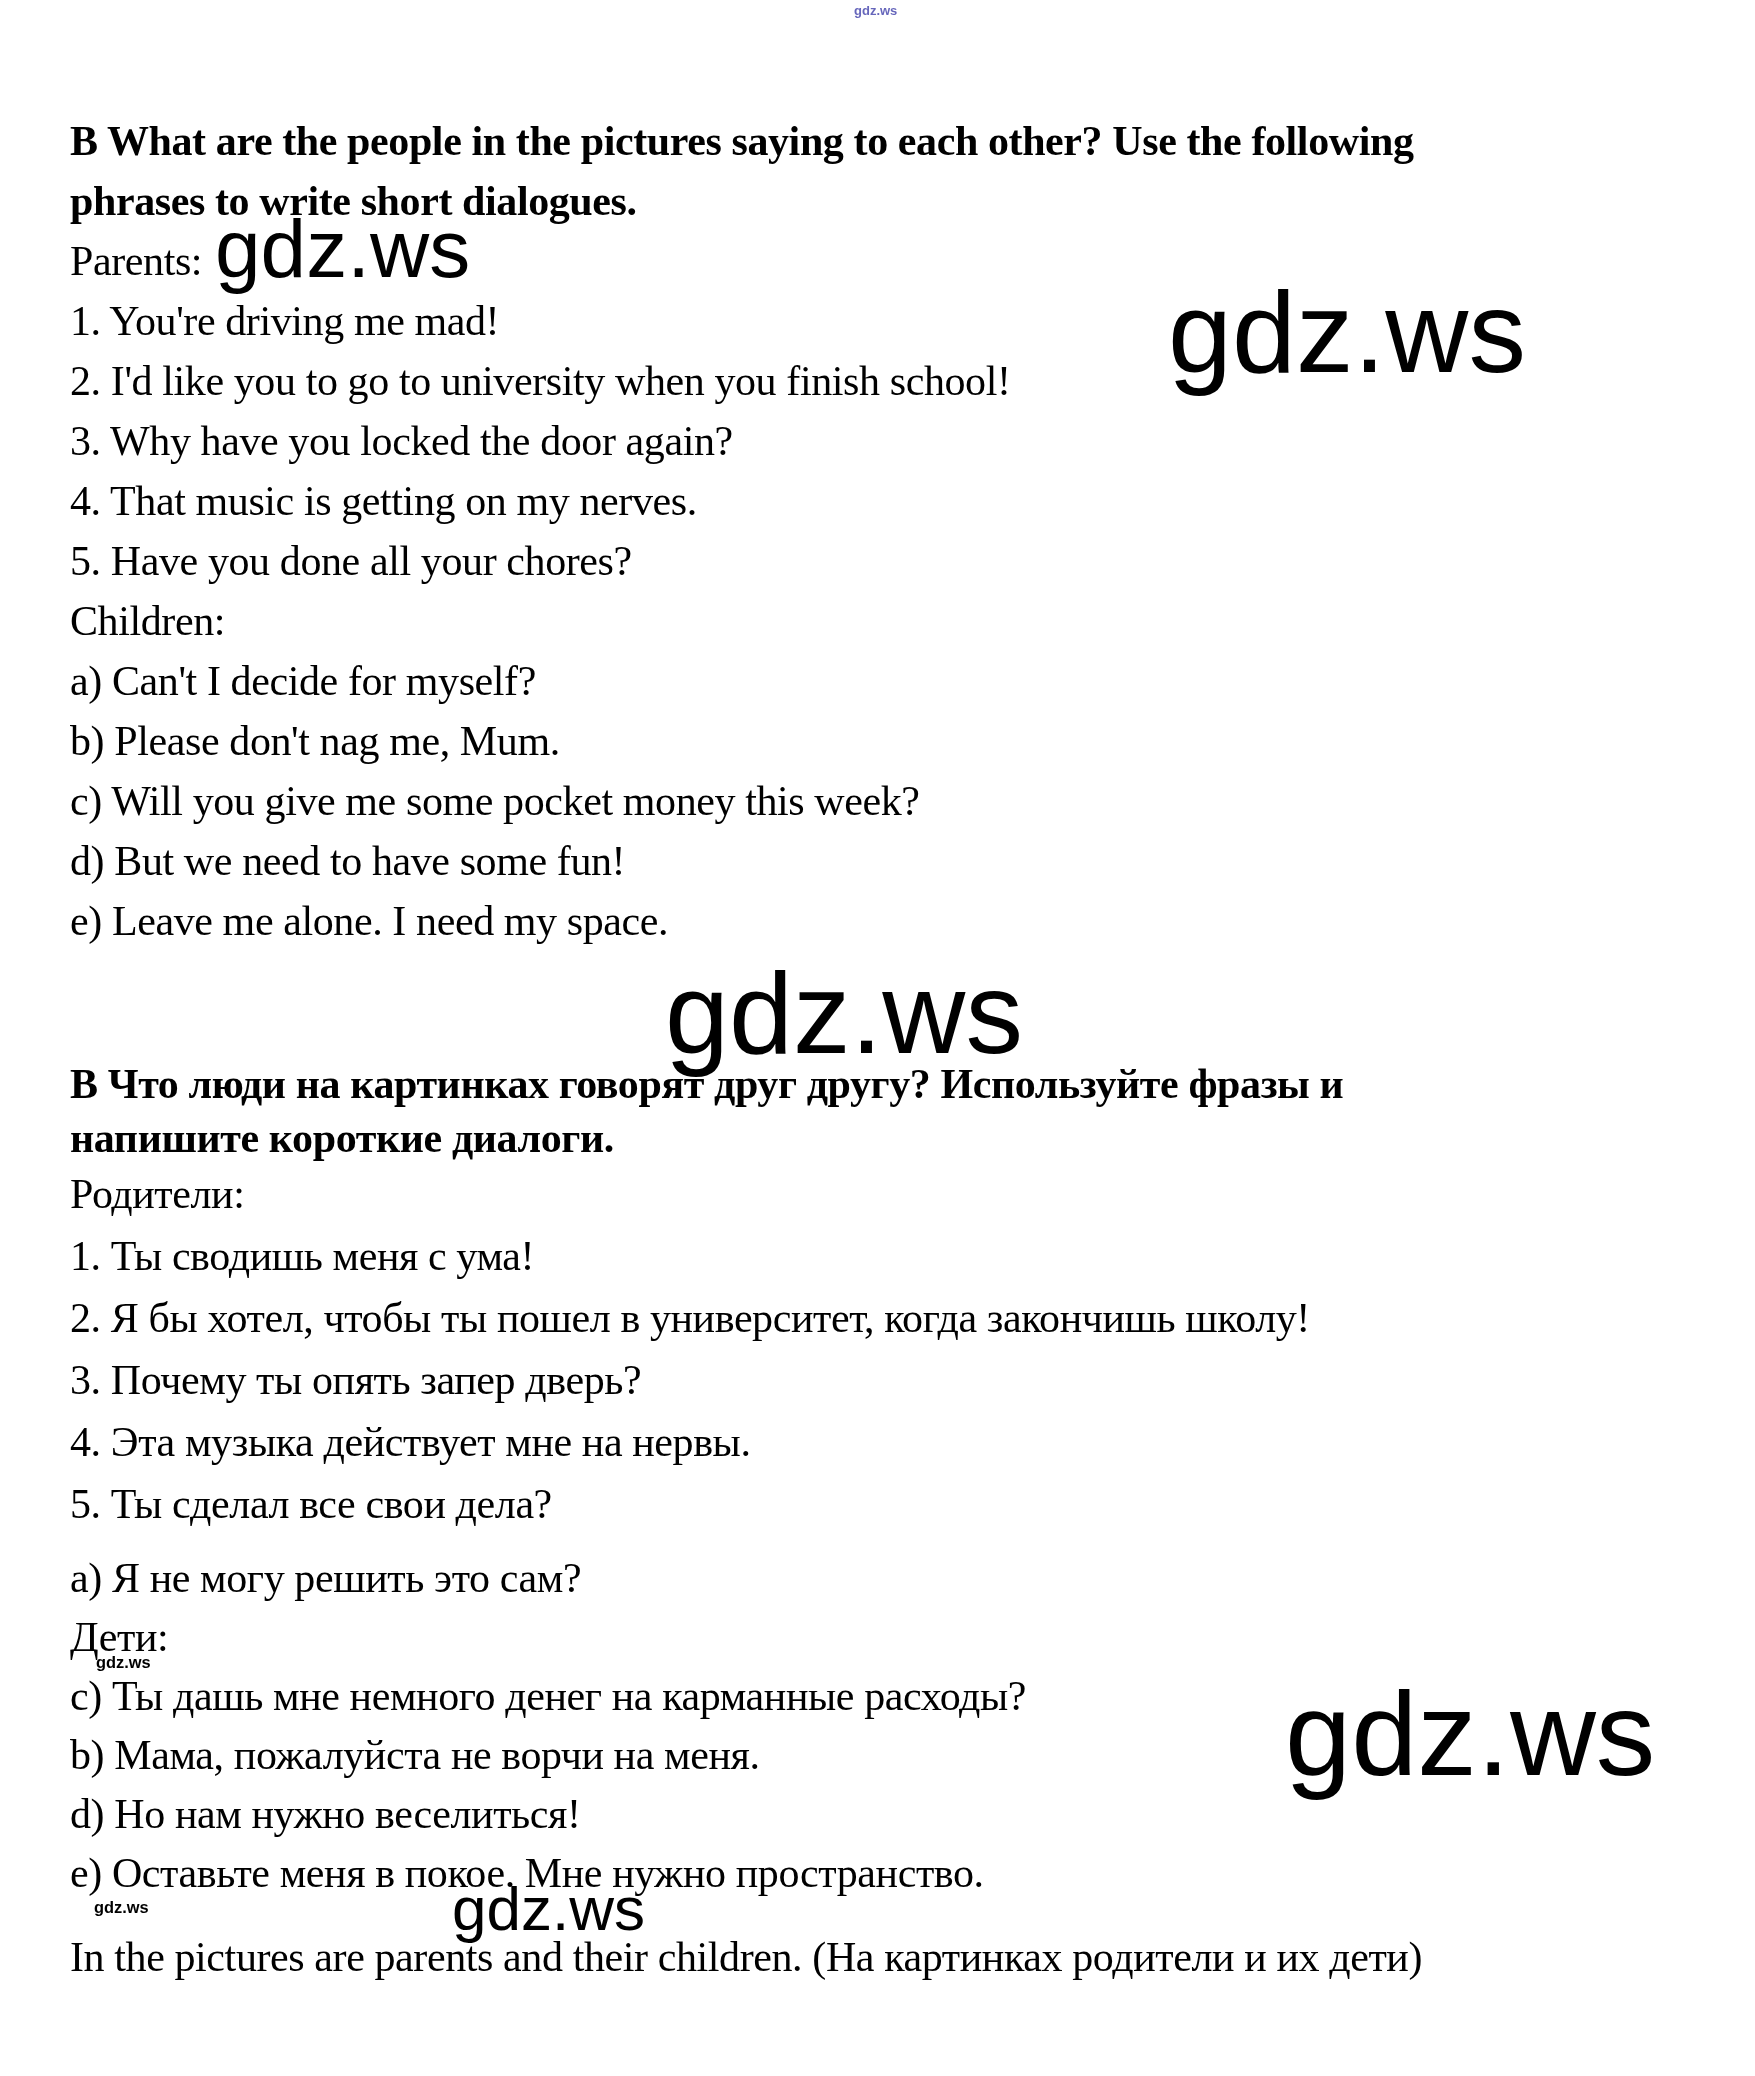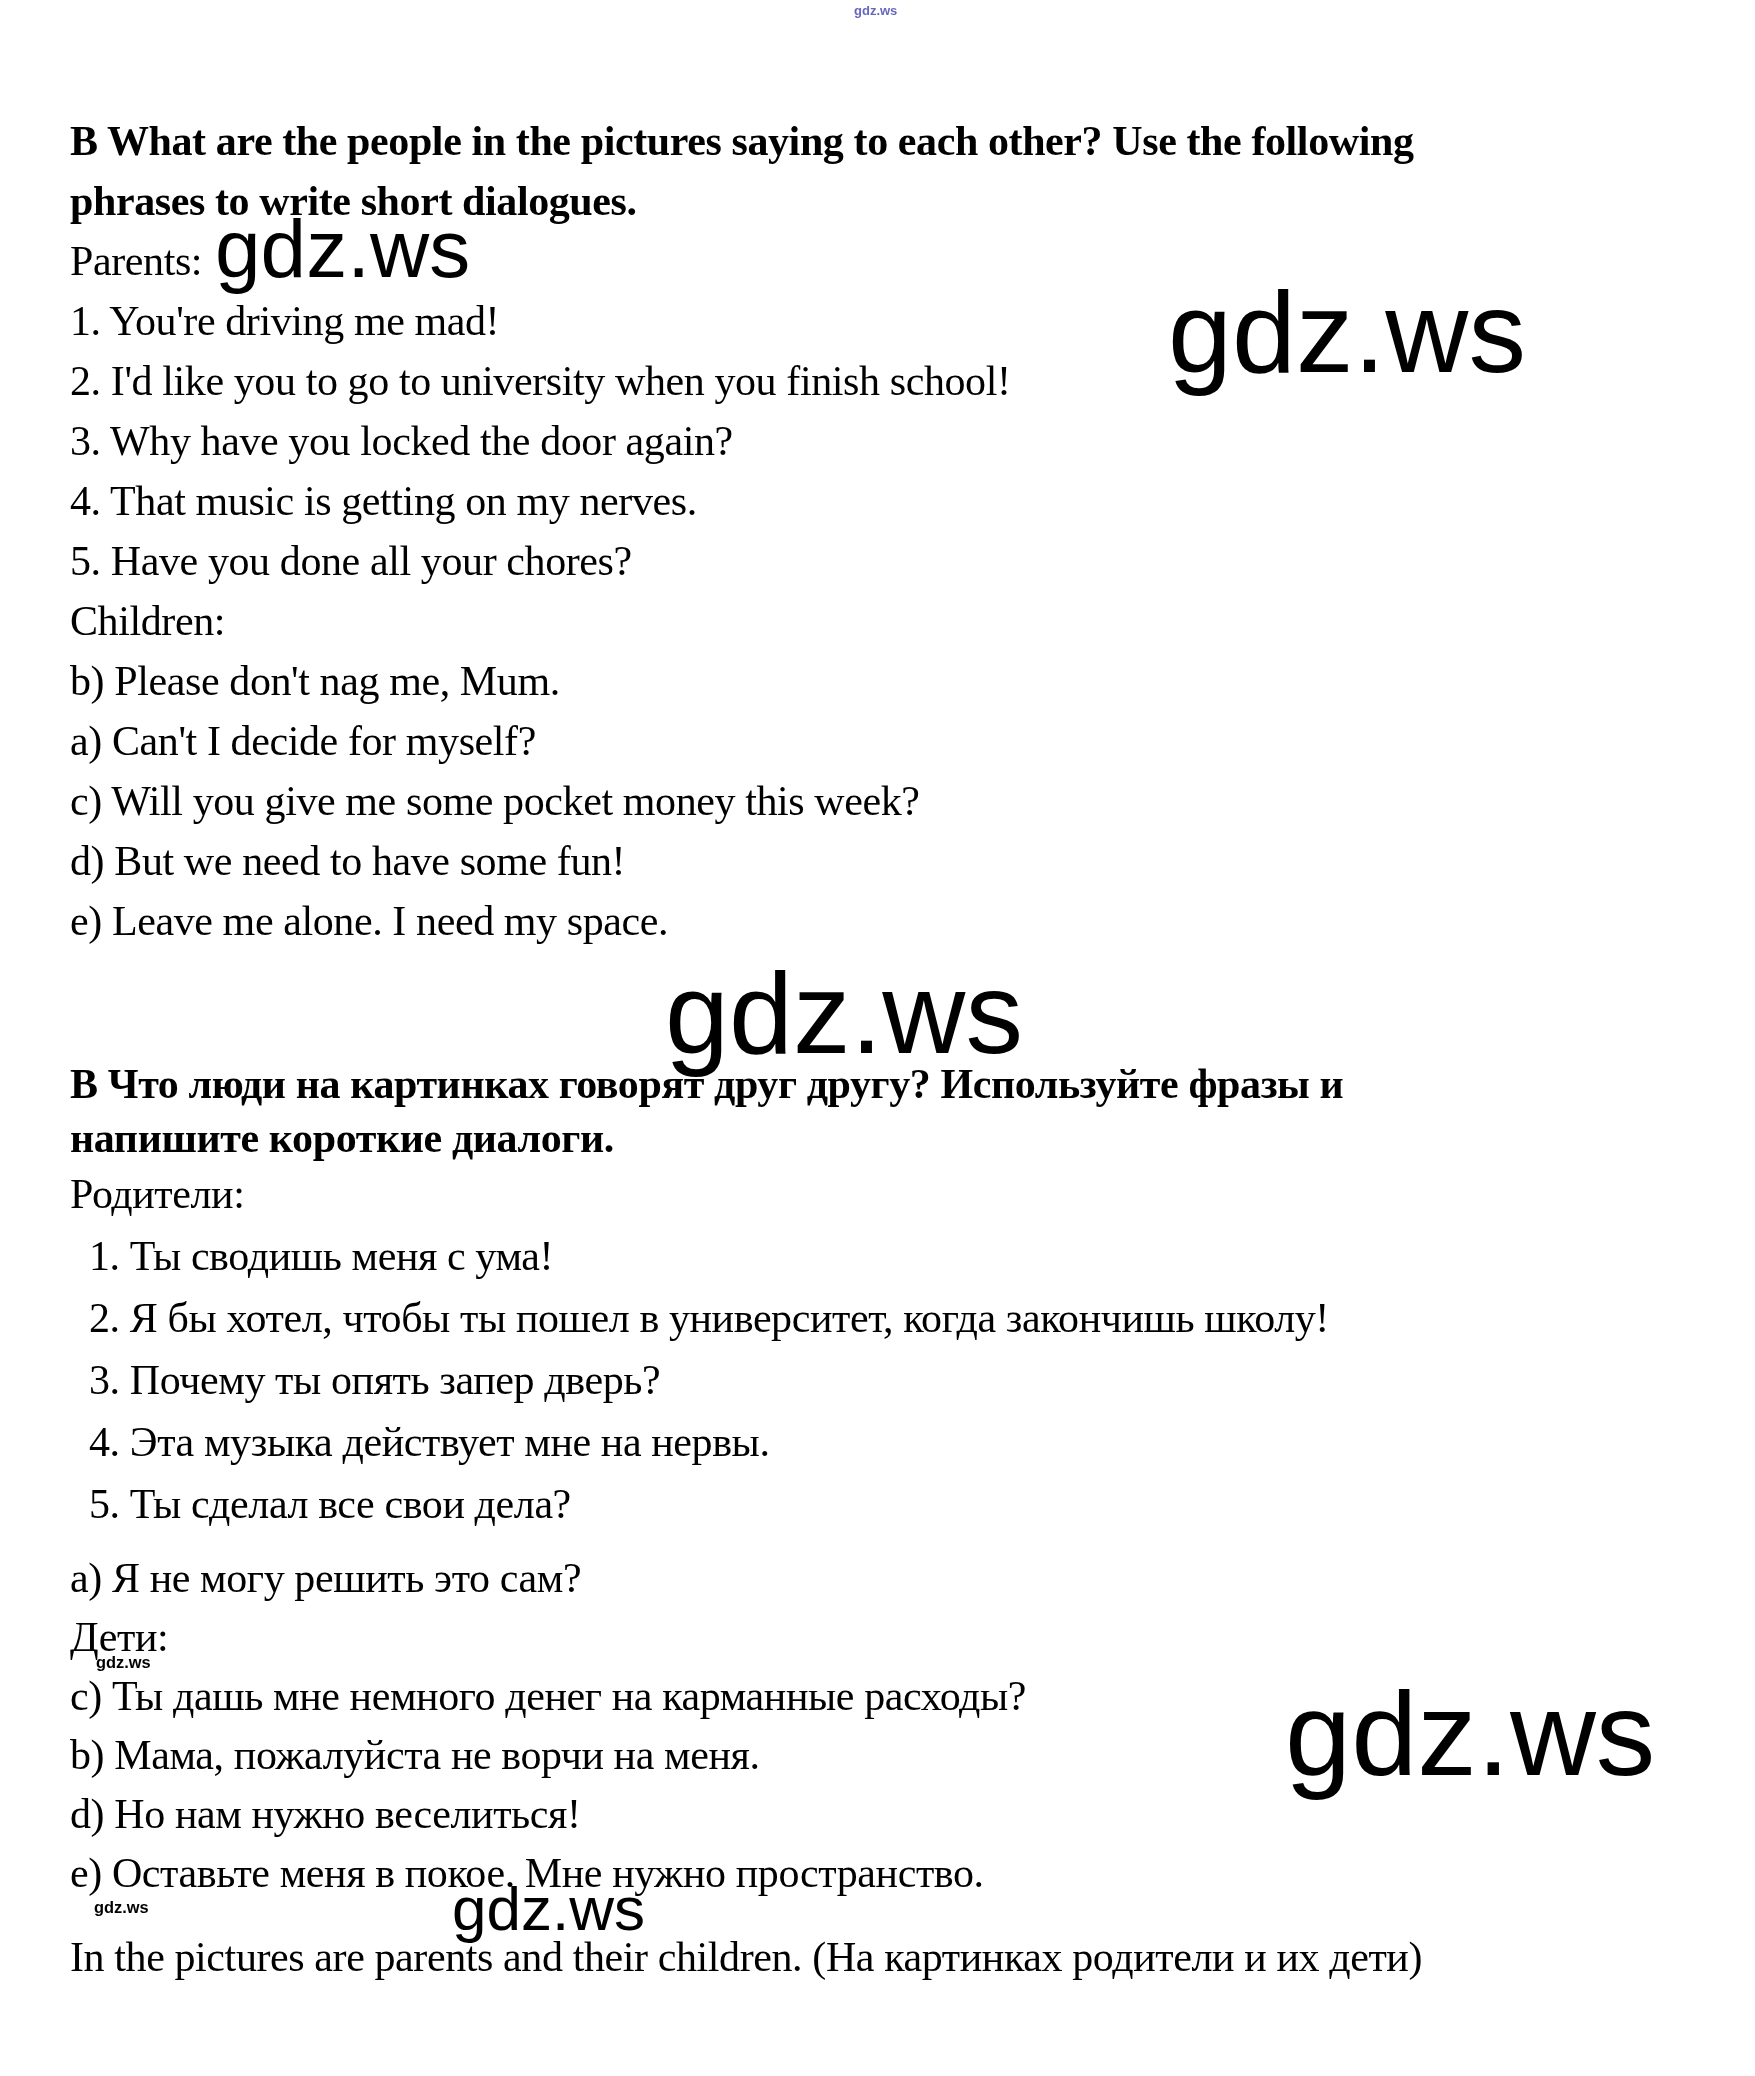--- a/index.html
+++ b/index.html
@@ -21,21 +21,21 @@
   .textblock {
     left: 70px;
     font-size: 42px;
     letter-spacing: -0.4px;
     white-space: nowrap;
     color: #000000;
   }
   .en-block   { top: 111px;  line-height: 60px; }
   .ru-heading { top: 1057px; line-height: 54px; font-weight: bold; }
   .ru-parents-label { top: 1164px; line-height: 60px; text-align: center; }
-  .ru-parents { top: 1225px; line-height: 62px; margin-left: 19px; }
+  .ru-parents { top: 1225px; line-height: 62px; }
   .ru-children { top: 1549px; line-height: 59px; }
   .conclusion-line { top: 1927px; line-height: 60px; }
   .bold { font-weight: bold; }
 
   
   .wm {
     font-family: "Liberation Sans", sans-serif;
     color: #000000;
     line-height: 1;
     white-space: nowrap;
@@ -61,22 +61,22 @@
 <div class="abs textblock en-block">
   <div class="bold">B What are the people in the pictures saying to each other? Use the following</div>
   <div class="bold">phrases to write short dialogues.</div>
   <div>Parents:</div>
   <div>1. You're driving me mad!</div>
   <div>2. I'd like you to go to university when you finish school!</div>
   <div>3. Why have you locked the door again?</div>
   <div>4. That music is getting on my nerves.</div>
   <div>5. Have you done all your chores?</div>
   <div>Children:</div>
+  <div>a) Can't I decide for myself?</div>
   <div>b) Please don't nag me, Mum.</div>
-  <div>a) Can't I decide for myself?</div>
   <div>c) Will you give me some pocket money this week?</div>
   <div>d) But we need to have some fun!</div>
   <div>e) Leave me alone. I need my space.</div>
 </div>
 
 <div class="abs wm wm-center">gdz.ws</div>
 
 <div class="abs textblock ru-heading">
   <div>В Что люди на картинках говорят друг другу? Используйте фразы и</div>
   <div>напишите короткие диалоги.</div>

